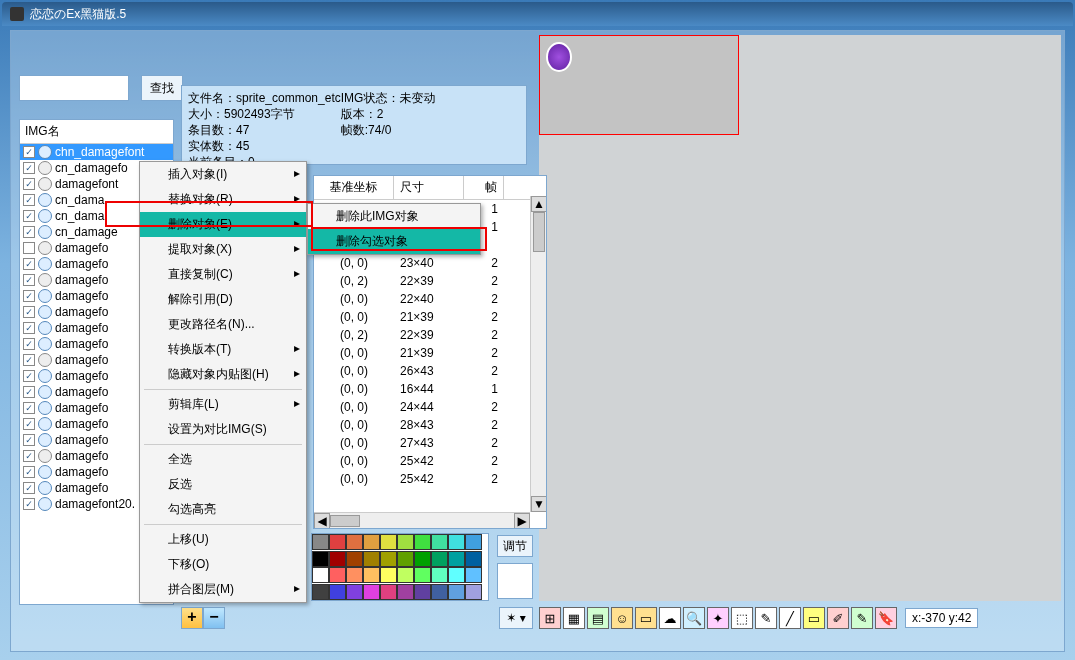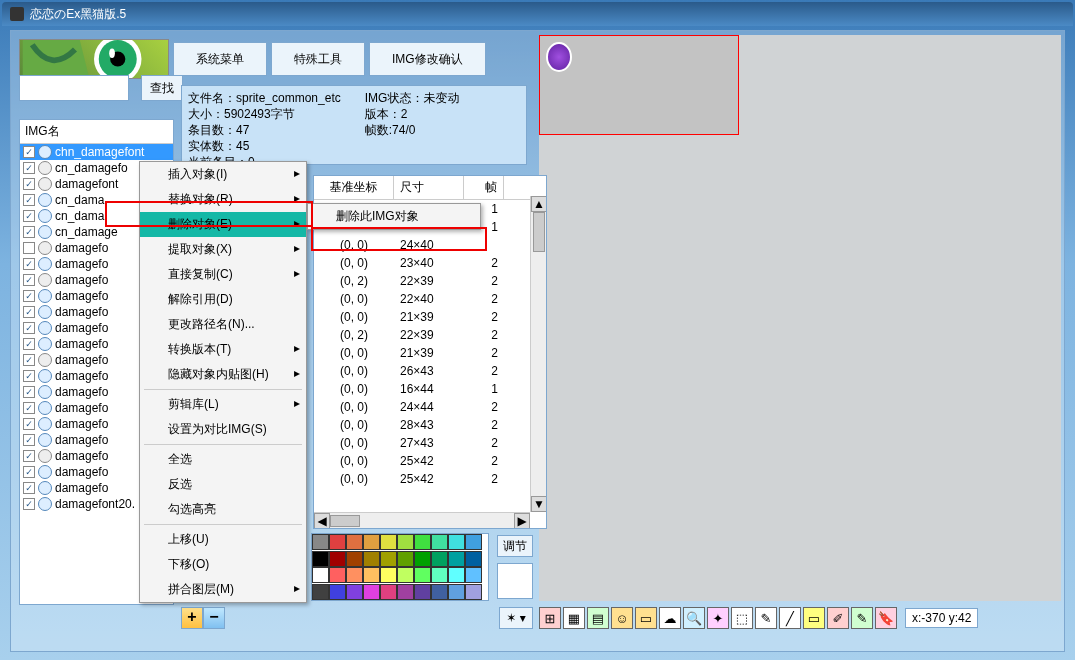--- a/index.html
+++ b/index.html
@@ -8,21 +8,21 @@
 .titlebar { height: 24px; background: linear-gradient(180deg,#2a5a8a,#4b8ac5); color: #fff; display: flex; align-items: center; padding: 0 8px; border-radius: 4px 4px 0 0; }
 .titlebar .ico { width: 14px; height: 14px; background: #333; margin-right: 6px; border-radius: 2px; }
 .client { position: absolute; top: 28px; left: 8px; width: 1055px; height: 622px; background: rgba(240,248,255,0.3); border: 1px solid #7da7cf; }
 .top-left-panel { position: absolute; left: 8px; top: 8px; display: flex; align-items: center; gap: 4px; }
 .avatar { width: 150px; height: 40px; background: linear-gradient(45deg,#5a8a3a,#a8d040); border: 1px solid #888; display: flex; align-items: center; justify-content: center; overflow: hidden; }
 .avatar svg { width: 100%; height: 100%; }
 .btn { height: 34px; padding: 0 22px; background: #ebf4fb; border: 1px solid #7da7cf; cursor: pointer; }
 .search-row { position: absolute; left: 8px; top: 44px; display: flex; gap: 12px; align-items: center; }
 .search-row input { width: 110px; height: 26px; border: 1px solid #7da7cf; background: #fff; padding: 0 4px; }
 .search-row button { width: 42px; height: 26px; border: 1px solid #7da7cf; background: #ebf4fb; }
-.info-panel { position: absolute; left: 170px; top: 54px; width: 346px; height: 80px; background: #c8e2f7; border: 1px solid #7da7cf; padding: 4px 6px; display: flex; gap: 24px; }
+.info-panel { position: absolute; left: 170px; top: 54px; width: 346px; height: 80px; background: #c8e2f7; border: 1px solid #7da7cf; padding: 4px 6px; display: flex; }
 .info-col { line-height: 16px; white-space: nowrap; }
 .img-list-panel { position: absolute; left: 8px; top: 88px; width: 155px; height: 486px; background: #fff; border: 1px solid #7da7cf; }
 .img-list-header { padding: 3px 5px; border-bottom: 1px solid #ccc; }
 .img-list { overflow: hidden; }
 .img-row { display: flex; align-items: center; padding: 1px 3px; gap: 3px; white-space: nowrap; }
 .img-row.sel { background: #3399ff; color: #fff; }
 .chk { width: 12px; height: 12px; border: 1px solid #888; background: #fff; display: inline-flex; align-items: center; justify-content: center; font-size: 9px; color: #2a5a8a; }
 .rowico { width: 14px; height: 14px; border-radius: 50%; border: 1px solid #58b; background: #def; }
 .rowico.gray { border-color: #888; background: #eee; }
 .context-menu { position: absolute; left: 128px; top: 130px; width: 168px; background: #f4f4f4; border: 1px solid #999; box-shadow: 2px 2px 4px rgba(0,0,0,0.3); z-index: 50; }
@@ -68,35 +68,20 @@
 <body>
 
 <div class="window">
   <div class="titlebar">
     <span class="ico"></span>
     <span>恋恋のEx黑猫版.5</span>
   </div>
 
   <div class="client">
 
-    <div class="top-left-panel">
-      <div class="avatar">
-        <svg viewBox="0 0 150 40">
-            <circle cx="100" cy="20" r="25" fill="#fff"></circle>
-            <circle cx="100" cy="20" r="20" fill="#2a6"></circle>
-            <circle cx="100" cy="20" r="8" fill="#000"></circle>
-            <ellipse cx="94" cy="14" rx="3" ry="5" fill="#fff"></ellipse>
-            <path d="M0 0 L60 0 L70 40 L0 40 Z" fill="#6a4"></path>
-            <path d="M10 5 Q30 35 55 10" stroke="#374" fill="none" stroke-width="6"></path>
-          </svg>
-      </div>
-      <button class="btn">系统菜单</button>
-      <button class="btn">特殊工具</button>
-      <button class="btn">IMG修改确认</button>
-    </div>
 
     <div class="search-row">
       <input type="text" style="">
       <button>查找</button>
     </div>
 
     <div class="info-panel">
       <div class="info-col">
         <div><span>文件名：</span><span>sprite_common_etc</span></div>
         <div><span>大小：</span><span>5902493字节</span></div>
@@ -425,18 +410,19 @@
         <div class="menu-item">全选</div>
         <div class="menu-item">反选</div>
         <div class="menu-item">勾选高亮</div>
         <div class="menu-sep"></div>
         <div class="menu-item">上移(U)</div>
         <div class="menu-item">下移(O)</div>
         <div class="menu-item">拼合图层(M)<span class="arrow">▸</span></div>
       </div>
     <div class="submenu" id="submenu">
         <div class="menu-item">删除此IMG对象</div>
+        <div class="menu-item menu-hl">删除勾选对象</div>
       </div>
 
     <div class="red-box1"></div>
     <div class="red-box2"></div>
   </div>
 </div>
 
 </body></html>

